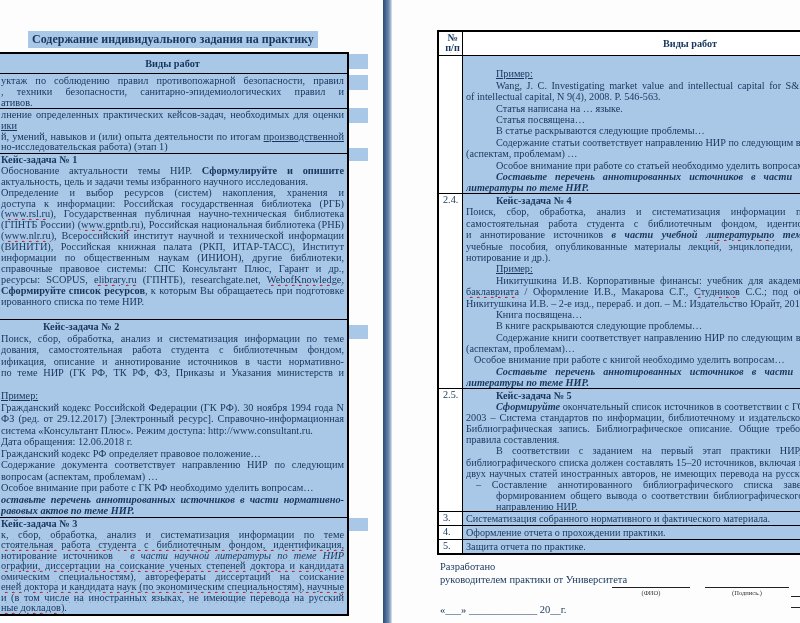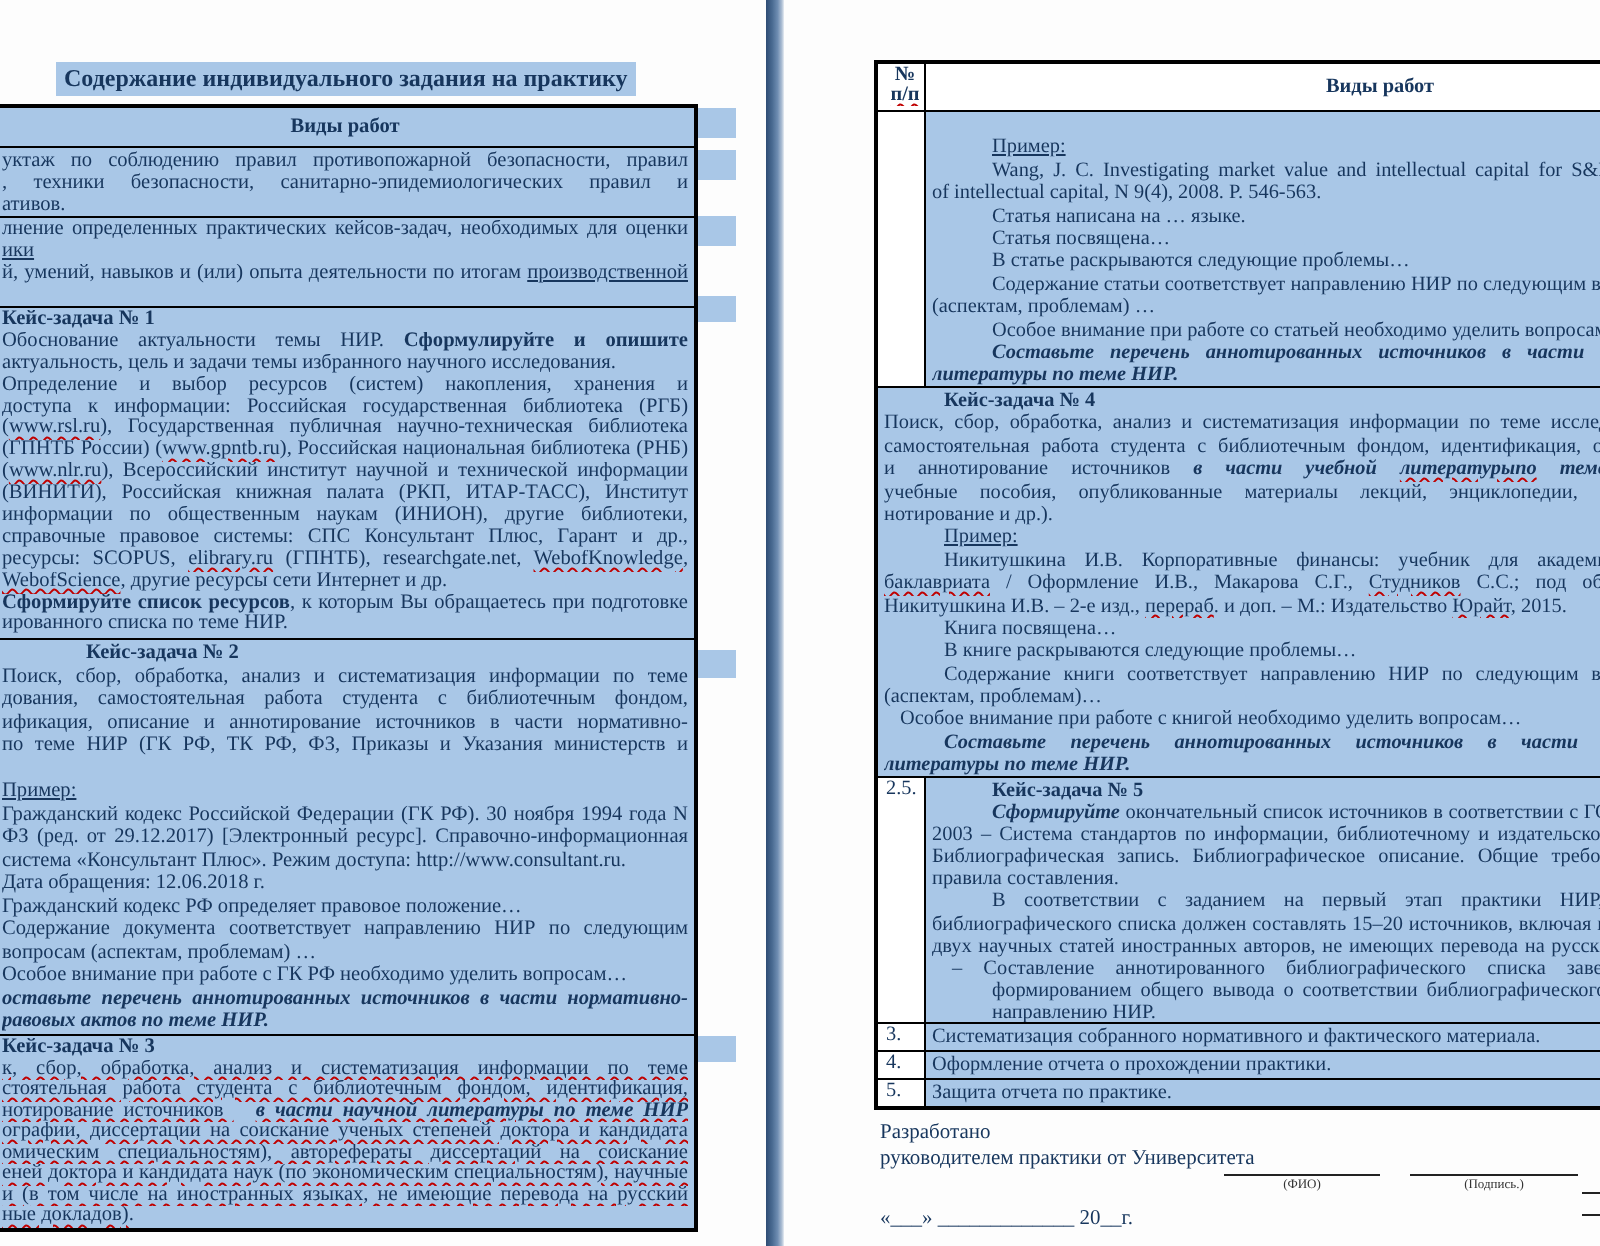--- a/index.html
+++ b/index.html
@@ -52,35 +52,35 @@
         </div>
         <div class="lrow" style="height: 33px;">
           <div class="tl just" style="line-height: 11px; height: 11px;"><span>уктаж по соблюдению правил противопожарной безопасности, правил охраны</span></div>
           <div class="tl just" style="line-height: 11px; height: 11px;"><span>, техники безопасности, санитарно-эпидемиологических правил и гигиенических</span></div>
           <div class="tl" style="line-height: 11px; height: 11px;"><span>ативов.</span></div>
         </div>
         <div class="lrow" style="height: 43px;">
           <div class="tl just" style="line-height: 10.75px; height: 10.75px;"><span>лнение определенных практических кейсов-задач, необходимых для оценки</span></div>
           <div class="tl" style="line-height: 10.75px; height: 10.75px;"><span class="ul">ики</span></div>
           <div class="tl just" style="line-height: 10.75px; height: 10.75px;"><span>й, умений, навыков и (или) опыта деятельности по итогам </span><span class="ul">производственной</span></div>
+          <div class="tl" style="line-height: 10.75px; height: 10.75px;"><span>но-исследовательская работа) (этап 1)</span></div>
         </div>
         <div class="lrow" style="height: 164px;">
           <div class="tl" style="line-height: 10.9px; height: 10.9px;"><span style="font-weight: bold;">Кейс-задача № 1</span></div>
           <div class="tl just" style="line-height: 10.9px; height: 10.9px;"><span>Обоснование актуальности темы НИР. </span><span style="font-weight: bold;">Сформулируйте и опишите</span></div>
           <div class="tl" style="line-height: 10.9px; height: 10.9px;"><span>актуальность, цель и задачи темы избранного научного исследования.</span></div>
           <div class="tl just" style="line-height: 10.9px; height: 10.9px;"><span>Определение и выбор ресурсов (систем) накопления, хранения и предоставления</span></div>
           <div class="tl just" style="line-height: 10.9px; height: 10.9px;"><span>доступа к информации: Российская государственная библиотека (РГБ)</span></div>
           <div class="tl just" style="line-height: 10.9px; height: 10.9px;"><span>(</span><span class="wavy">www.rsl.ru</span><span>), Государственная публичная научно-техническая библиотека России</span></div>
           <div class="tl just" style="line-height: 10.9px; height: 10.9px;"><span>(ГПНТБ России) (</span><span class="wavy">www.gpntb.ru</span><span>), Российская национальная библиотека (РНБ)</span></div>
           <div class="tl just" style="line-height: 10.9px; height: 10.9px;"><span>(</span><span class="wavy">www.nlr.ru</span><span>), Всероссийский институт научной и технической информации</span></div>
           <div class="tl just" style="line-height: 10.9px; height: 10.9px;"><span>(ВИНИТИ), Российская книжная палата (РКП, ИТАР-ТАСС), Институт научной</span></div>
           <div class="tl just" style="line-height: 10.9px; height: 10.9px;"><span>информации по общественным наукам (ИНИОН), другие библиотеки, архивы,</span></div>
           <div class="tl just" style="line-height: 10.9px; height: 10.9px;"><span>справочные правовое системы: СПС Консультант Плюс, Гарант и др., Интернет-</span></div>
           <div class="tl just" style="line-height: 10.9px; height: 10.9px;"><span>ресурсы: SCOPUS, </span><span class="wavy">elibrary.ru</span><span> (ГПНТБ), researchgate.net, </span><span class="wavy">WebofKnowledge</span><span>,</span></div>
-          <div class="tl" style="line-height: 10.9px; height: 10.9px;"><span class="wavy">WebofScience</span><span>, другие ресурсы сети Интернет и др.</span></div>
           <div class="tl just" style="line-height: 10.9px; height: 10.9px;"><span style="font-weight: bold;">Сформируйте список ресурсов</span><span>, к которым Вы обращаетесь при подготовке</span></div>
           <div class="tl" style="line-height: 10.9px; height: 10.9px;"><span>ированного списка по теме НИР.</span></div>
         </div>
         <div class="lrow" style="height: 196px;">
           <div class="tl" style="line-height: 11.5px; height: 11.5px; padding-left: 42px;"><span style="font-weight: bold;">Кейс-задача № 2</span></div>
           <div class="tl just" style="line-height: 11.5px; height: 11.5px;"><span>Поиск, сбор, обработка, анализ и систематизация информации по теме</span></div>
           <div class="tl just" style="line-height: 11.5px; height: 11.5px;"><span>дования, самостоятельная работа студента с библиотечным фондом,</span></div>
           <div class="tl just" style="line-height: 11.5px; height: 11.5px;"><span>ификация, описание и аннотирование источников в части нормативно-правовых</span></div>
           <div class="tl just" style="line-height: 11.5px; height: 11.5px;"><span>по теме НИР (ГК РФ, ТК РФ, ФЗ, Приказы и Указания министерств и ведомств и</span></div>
           <div class="tl" style="line-height: 11.5px; height: 11.5px;">&nbsp;</div>
@@ -93,21 +93,21 @@
           <div class="tl just" style="line-height: 11.5px; height: 11.5px;"><span>Содержание документа соответствует направлению НИР по следующим</span></div>
           <div class="tl" style="line-height: 11.5px; height: 11.5px;"><span>вопросам (аспектам, проблемам) …</span></div>
           <div class="tl" style="line-height: 11.5px; height: 11.5px;"><span>Особое внимание при работе с ГК РФ необходимо уделить вопросам…</span></div>
           <div class="tl just" style="line-height: 11.5px; height: 11.5px;"><span style="font-weight: bold; font-style: italic;">оставьте перечень аннотированных источников в части нормативно-</span></div>
           <div class="tl" style="line-height: 11.5px; height: 11.5px;"><span style="font-weight: bold; font-style: italic;">равовых актов по теме НИР.</span></div>
         </div>
         <div class="lrow" style="height: 95px;">
           <div class="tl" style="line-height: 10.55px; height: 10.55px;"><span style="font-weight: bold;">Кейс-задача № 3</span></div>
           <div class="tl just" style="line-height: 10.55px; height: 10.55px;"><span class="wavy">к, сбор, обработка, анализ и систематизация информации по теме исследования,</span></div>
           <div class="tl just" style="line-height: 10.55px; height: 10.55px;"><span class="wavy">стоятельная работа студента с библиотечным фондом, идентификация, описание</span></div>
-          <div class="tl just" style="line-height: 10.55px; height: 10.55px;"><span class="wavy">нотирование источников </span><span class="wavy" style="font-weight: bold; font-style: italic; margin-left: 11px;">в части научной литературы по теме НИР</span><span class="wavy"> (научные</span></div>
+          <div class="tl just" style="line-height: 10.55px; height: 10.55px;"><span class="wavy">нотирование источников </span><span class="wavy" style="font-weight: normal; font-style: italic; margin-left: 11px;">в части научной литературы по теме НИР</span><span class="wavy"> (научные</span></div>
           <div class="tl just" style="line-height: 10.55px; height: 10.55px;"><span class="wavy">ографии, диссертации на соискание ученых степеней доктора и кандидата наук (по</span></div>
           <div class="tl just" style="line-height: 10.55px; height: 10.55px;"><span class="wavy">омическим специальностям), авторефераты диссертаций на соискание ученых</span></div>
           <div class="tl just" style="line-height: 10.55px; height: 10.55px;"><span class="wavy">еней доктора и кандидата наук (по экономическим специальностям), научные</span></div>
           <div class="tl just" style="line-height: 10.55px; height: 10.55px;"><span class="wavy">и (в том числе на иностранных языках, не имеющие перевода на русский язык),</span></div>
           <div class="tl" style="line-height: 10.55px; height: 10.55px;"><span class="wavy">ные докладов).</span></div>
         </div>
       </div>
     <div id="left-tabs">
         <div class="tab" style="left: 349px; top: 54px; height: 15px;"></div>
         <div class="tab" style="left: 349px; top: 75px; height: 15px;"></div>
@@ -142,20 +142,23 @@
             <div class="tl" style="line-height: 11.4px; height: 11.4px; padding-left: 30px;"><span>Статья посвящена…</span></div>
             <div class="tl" style="line-height: 11.4px; height: 11.4px; padding-left: 30px;"><span>В статье раскрываются следующие проблемы…</span></div>
             <div class="tl just" style="line-height: 11.4px; height: 11.4px; padding-left: 30px;"><span>Содержание статьи соответствует направлению НИР по следующим вопросам</span></div>
             <div class="tl" style="line-height: 11.4px; height: 11.4px;"><span>(аспектам, проблемам) …</span></div>
             <div class="tl" style="line-height: 11.4px; height: 11.4px; padding-left: 30px;"><span>Особое внимание при работе со статьей необходимо уделить вопросам…</span></div>
             <div class="tl just" style="line-height: 11.4px; height: 11.4px; padding-left: 30px;"><span style="font-weight: bold; font-style: italic;">Составьте перечень аннотированных источников в части научной</span></div>
             <div class="tl" style="line-height: 11.4px; height: 11.4px;"><span style="font-weight: bold; font-style: italic;">литературы по теме НИР.</span></div>
           </div>
         </div>
         <div class="rrow" style="height: 194px;">
+          <div class="numcell">
+            <div class="tl" style="line-height: 10px; height: 10px;"><span>2.4.</span></div>
+          </div>
           <div class="contcell">
             <div class="tl" style="line-height: 11.4px; height: 11.4px; padding-left: 30px;"><span style="font-weight: bold;">Кейс-задача № 4</span></div>
             <div class="tl just" style="line-height: 11.4px; height: 11.4px;"><span>Поиск, сбор, обработка, анализ и систематизация информации по теме исследования,</span></div>
             <div class="tl just" style="line-height: 11.4px; height: 11.4px;"><span>самостоятельная работа студента с библиотечным фондом, идентификация, описание</span></div>
             <div class="tl just" style="line-height: 11.4px; height: 11.4px;"><span>и аннотирование источников </span><span style="font-weight: bold; font-style: italic;">в части учебной </span><span class="wavy" style="font-weight: bold; font-style: italic;">литературыпо</span><span style="font-weight: bold; font-style: italic;"> теме НИР</span></div>
             <div class="tl just" style="line-height: 11.4px; height: 11.4px;"><span>учебные пособия, опубликованные материалы лекций, энциклопедии, словари,</span></div>
             <div class="tl" style="line-height: 11.4px; height: 11.4px;"><span>нотирование и др.).</span></div>
             <div class="tl" style="line-height: 11.4px; height: 11.4px; padding-left: 30px;"><span class="ul">Пример:</span></div>
             <div class="tl just" style="line-height: 11.4px; height: 11.4px; padding-left: 30px;"><span>Никитушкина И.В. Корпоративные финансы: учебник для академического</span></div>
             <div class="tl just" style="line-height: 11.4px; height: 11.4px;"><span class="wavy">баклавриата</span><span> / Оформление И.В., Макарова С.Г., </span><span class="wavy">Студников</span><span> С.С.; под общ. ред.</span></div>

